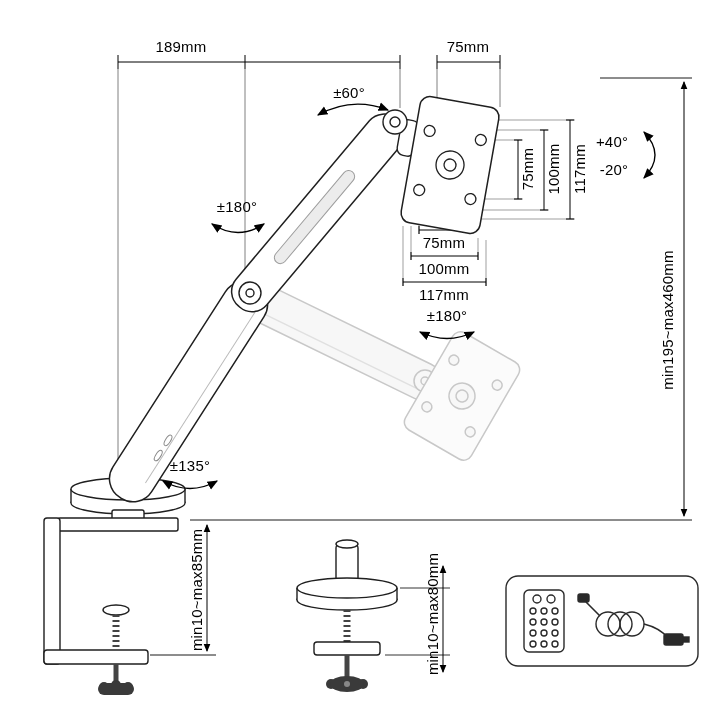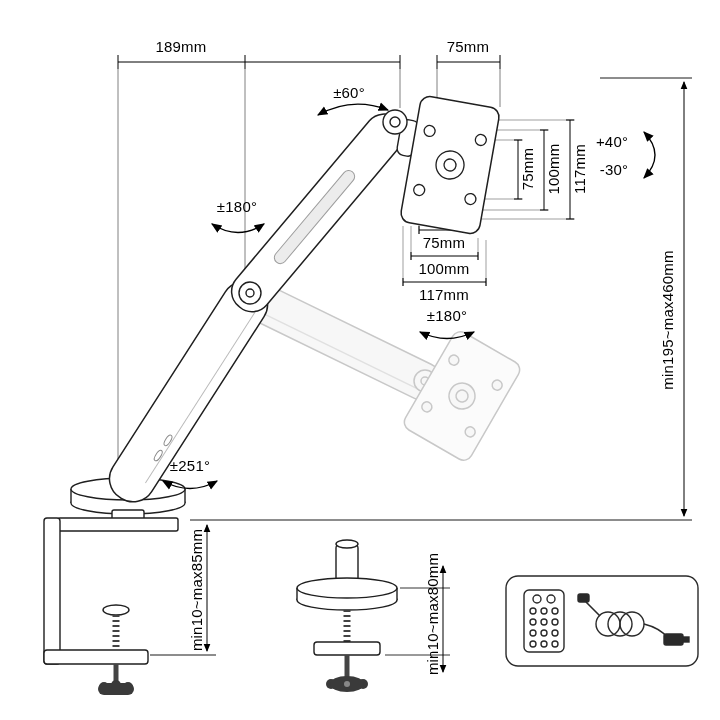--- a/index.html
+++ b/index.html
@@ -228,28 +228,28 @@
     <path d="M 644 132 Q 666 155 644 178" marker-start="url(#arw)" marker-end="url(#arw)"></path>
   </g>
 </svg>
 
 <div class="lbl" style="left:181px; top:46px;">189mm</div>
 <div class="lbl" style="left:468px; top:46px;">75mm</div>
 
 <div class="lbl" style="left:349px; top:92px;">±60°</div>
 <div class="lbl" style="left:237px; top:206px;">±180°</div>
 <div class="lbl" style="left:447px; top:315px;">±180°</div>
-<div class="lbl" style="left:190px; top:465px;">±251°</div>
+<div class="lbl" style="left:190px; top:465px;">±135°</div>
 
 <div class="lbl vert" style="left:527px; top:169px;">75mm</div>
 <div class="lbl vert" style="left:553px; top:169px;">100mm</div>
 <div class="lbl vert" style="left:579px; top:169px;">117mm</div>
 
 <div class="lbl" style="left:612px; top:141px;text-align:center;">+40°</div>
-<div class="lbl" style="left:614px; top:169px;">-30°</div>
+<div class="lbl" style="left:614px; top:169px;">-20°</div>
 
 <div class="lbl vert" style="left:667px; top:320px;">min195~max460mm</div>
 
 <div class="lbl" style="left:444px; top:242px;">75mm</div>
 <div class="lbl" style="left:444px; top:268px;">100mm</div>
 <div class="lbl" style="left:444px; top:294px;">117mm</div>
 
 <div class="lbl vert" style="left:196px; top:590px;">min10~max85mm</div>
 <div class="lbl vert" style="left:432px; top:614px;">min10~max80mm</div>
 

